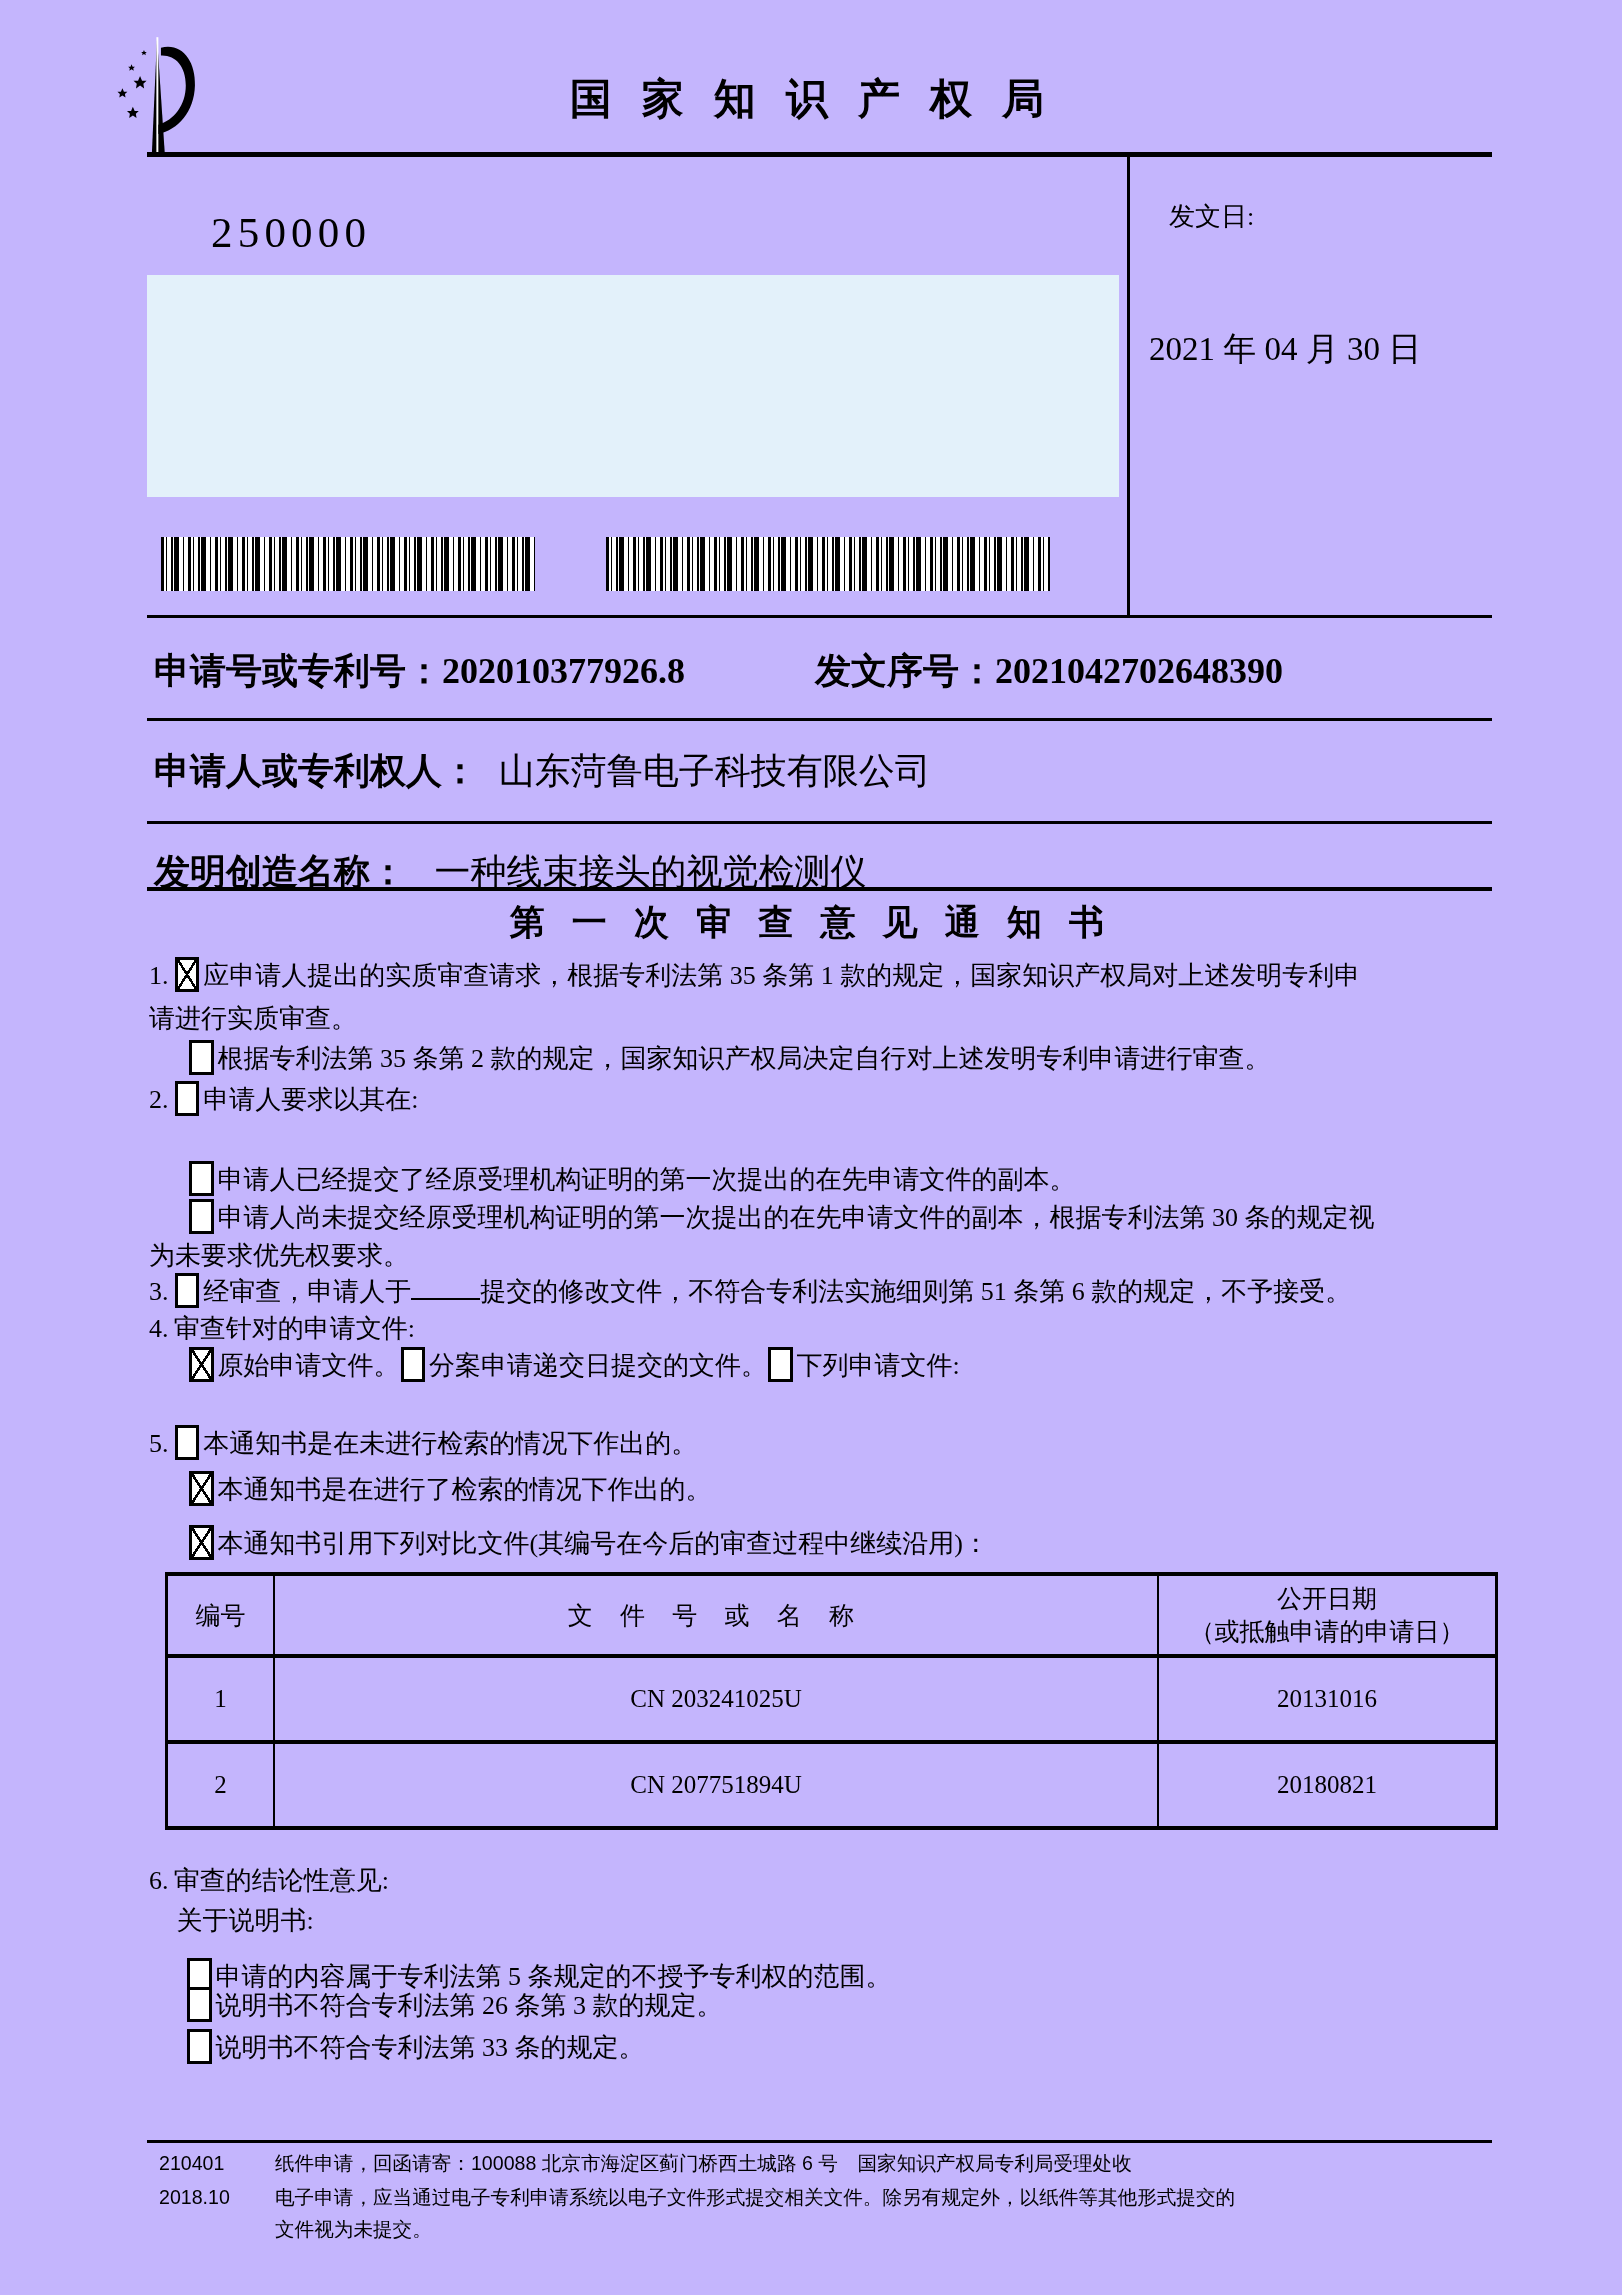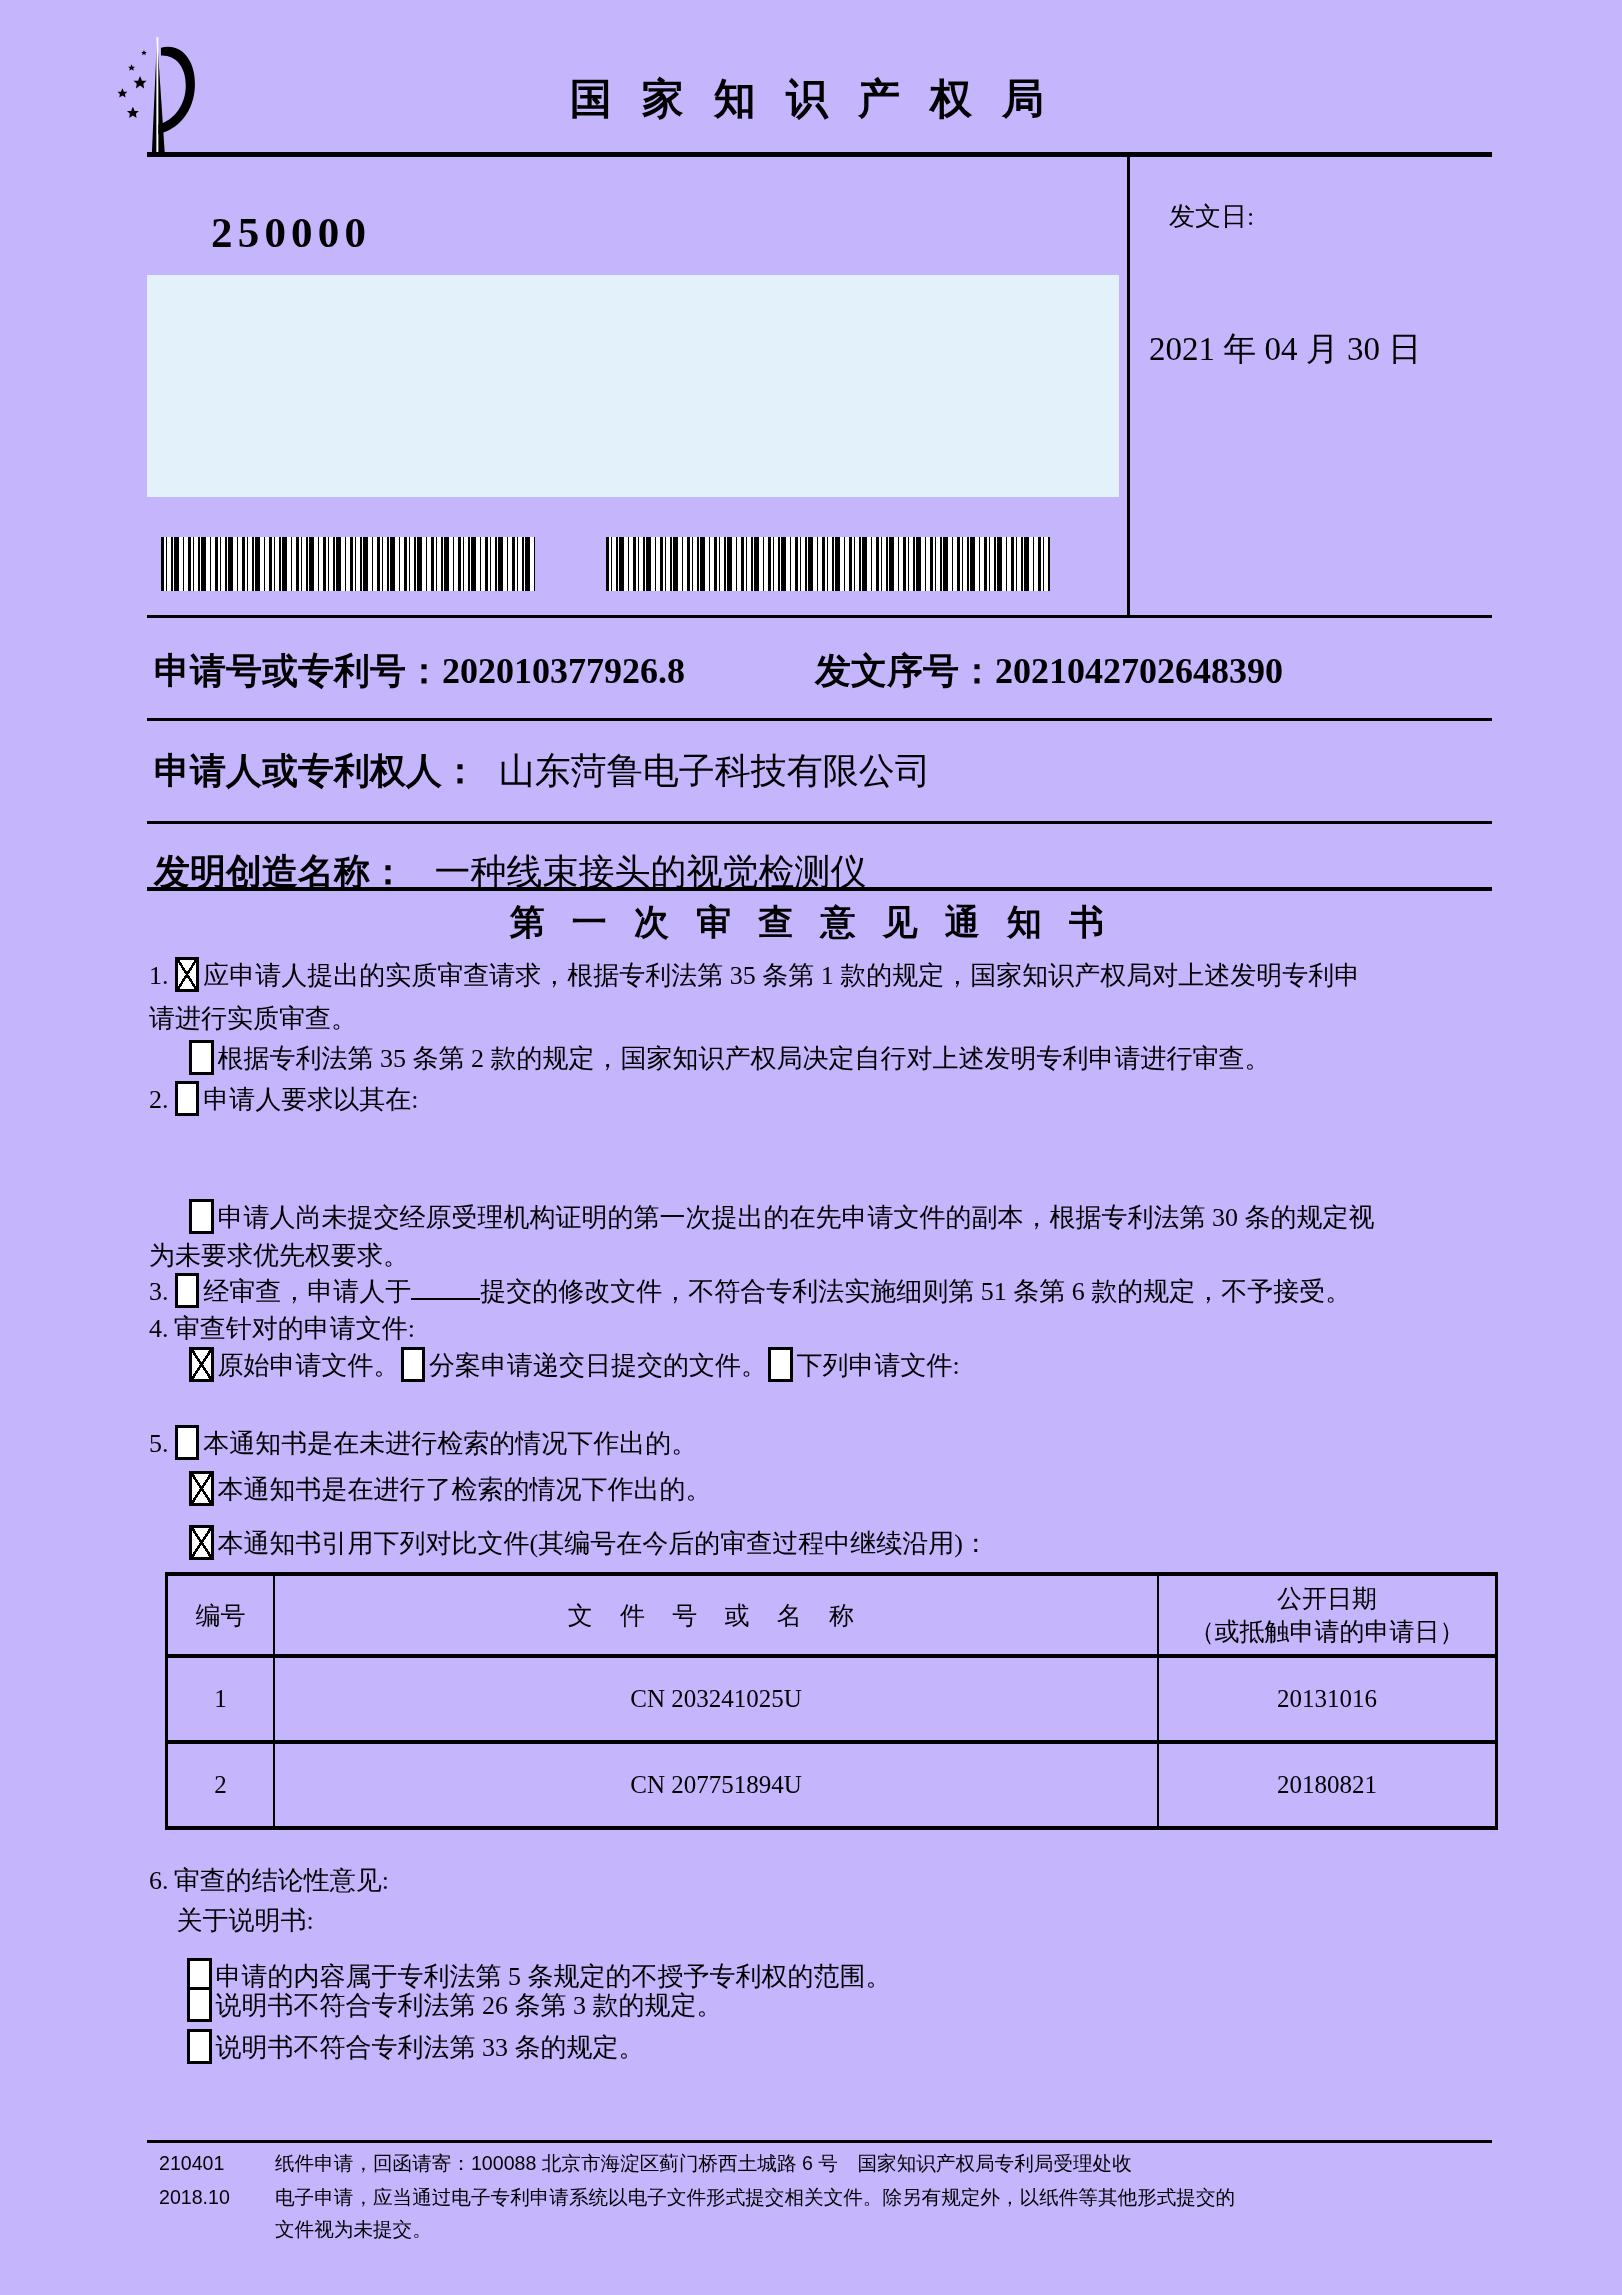--- a/index.html
+++ b/index.html
@@ -5,21 +5,21 @@
   html,body{margin:0;padding:0;background:#888;}
   .page{position:relative;width:1623px;height:2295px;background:#c4b5fd;color:#000;
         font-family:"Liberation Serif","DejaVu Serif",serif;overflow:hidden;}
   .abs{position:absolute;}
   .rule{position:absolute;background:#000;}
   
   .agency-title{left:0;width:1623px;top:71px;text-align:center;
     font-family:"Liberation Sans","DejaVu Sans",sans-serif;
     font-weight:bold;font-size:42px;letter-spacing:9.2px;white-space:pre;}
   
-  .code-number{left:211px;top:208px;font-weight:bold;font-size:43px;letter-spacing:5.2px;}
+  .code-number{left:211px;top:208px;font-weight:normal;font-size:43px;letter-spacing:5.2px;}
   .notice-blue-box{left:147px;top:275px;width:972px;height:222px;}
   .barcode{position:absolute;top:537px;height:54px;background:
      repeating-linear-gradient(90deg,#000 0 2.6px,#fff 2.6px 4.6px,#000 4.6px 5.9px,#fff 5.9px 9.8px,
      #000 9.8px 11.8px,#fff 11.8px 13px,#000 13px 17.7px,#fff 17.7px 21.6px,#000 21.6px 23px,#fff 23px 27px);}
   .date-label{left:1169px;top:199px;font-size:26px;}
   .date-value{left:1149px;top:327px;font-size:33px;white-space:pre;}
   
   .meta-row{left:154px;width:1339px;font-size:36px;white-space:nowrap;}
   .meta-label{font-weight:bold;}
   .meta-val{font-weight:bold;}
@@ -109,20 +109,23 @@
   </div>
   <div class="bl" style="top:1000px;">
     <span>请进行实质审查。</span>
   </div>
   <div class="bl ind" style="top:1040px;">
     <span class="cb"></span><span>根据专利法第 35 条第 2 款的规定，国家知识产权局决定自行对上述发明专利申请进行审查。</span>
   </div>
   <div class="bl" style="top:1081px;">
     <span class="no">2.</span><span class="cb"></span><span>申请人要求以其在:</span>
   </div>
+  <div class="bl ind" style="top:1161px;">
+    <span class="cb"></span><span>申请人已经提交了经原受理机构证明的第一次提出的在先申请文件的副本。</span>
+  </div>
   <div class="bl ind" style="top:1199px;">
     <span class="cb"></span><span>申请人尚未提交经原受理机构证明的第一次提出的在先申请文件的副本，根据专利法第 30 条的规定视</span>
   </div>
   <div class="bl" style="top:1237px;">
     <span>为未要求优先权要求。</span>
   </div>
   <div class="bl" style="top:1273px;">
     <span class="no">3.</span><span class="cb"></span><span>经审查，申请人于</span><span class="blank-line"></span><span>提交的修改文件，不符合专利法实施细则第 51 条第 6 款的规定，不予接受。</span>
   </div>
   <div class="bl" style="top:1310px;">

